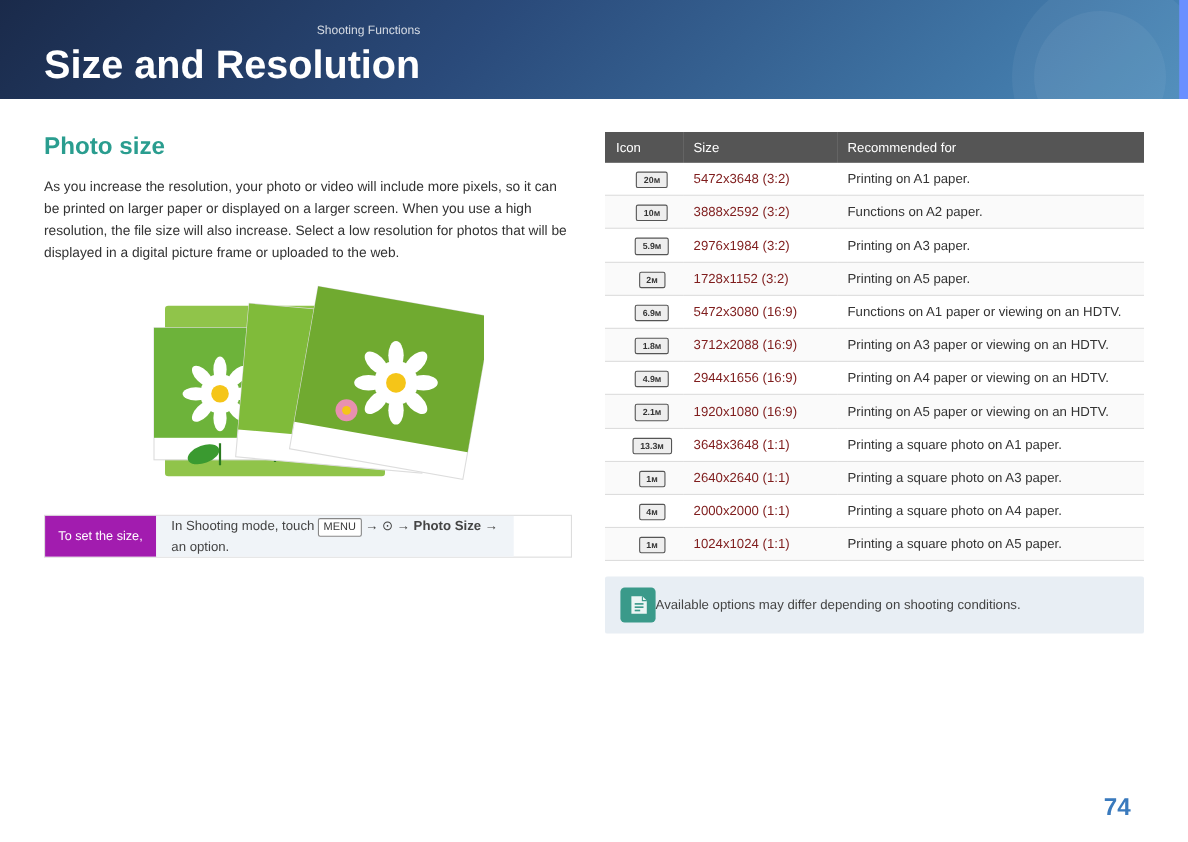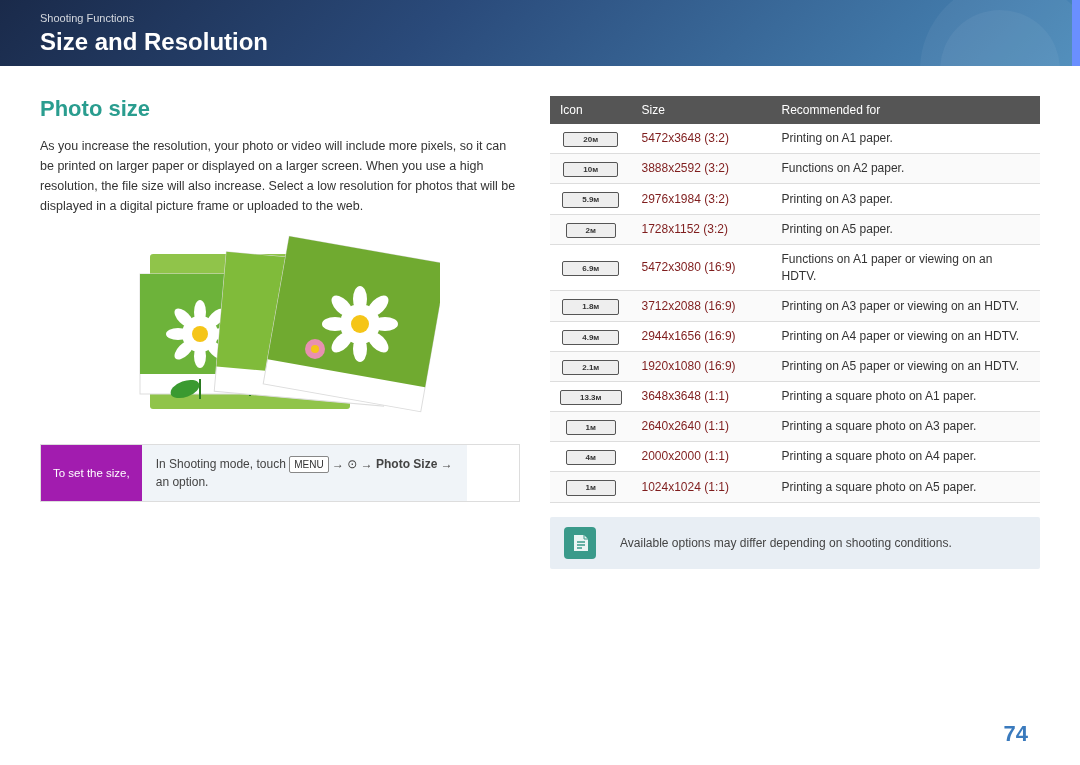--- a/index.html
+++ b/index.html
@@ -11,23 +11,24 @@
       font-family: Arial, sans-serif;
       font-size: 13px;
       color: #333;
       overflow: hidden;
       position: relative;
     }
 
     
     .header {
       position: relative;
-      height: 66px;
+      height: 90px;
       background: linear-gradient(135deg, #1a2a4a 0%, #2a4a7a 40%, #3a6a9a 70%, #4a8aba 100%);
       overflow: hidden;
+      text-align: right;
     }
 
     .header-bg-decoration {
       position: absolute;
       right: 0;
       top: 0;
       width: 200px;
       height: 90px;
       overflow: hidden;
     }
@@ -70,21 +71,21 @@
     }
 
     .header-subtitle {
       color: rgba(255,255,255,0.8);
       font-size: 11px;
       margin-bottom: 4px;
     }
 
     .header-title {
       color: #fff;
-      font-size: 24px;
+      font-size: 36px;
       font-weight: bold;
     }
 
     
     .main {
       display: flex;
       padding: 20px 40px;
       gap: 30px;
       height: calc(765px - 90px);
     }
@@ -140,21 +141,21 @@
       display: flex;
       align-items: center;
       font-size: 11.5px;
       min-width: 90px;
       text-align: center;
       justify-content: center;
     }
 
     .instruction-text {
       background: #f0f4f8;
-      padding: 10px 14px;
+      padding: 0 14px;
       line-height: 1.5;
       color: #444;
       font-size: 12px;
     }
 
     .menu-key {
       display: inline-block;
       border: 1px solid #888;
       padding: 0px 4px;
       font-size: 10px;
@@ -208,45 +209,46 @@
     .icon-cell {
       width: 36px;
       text-align: center;
     }
 
     .icon-badge {
       display: inline-block;
       border: 1px solid #555;
       border-radius: 2px;
       font-size: 8px;
-      padding: 1px 19px;
+      padding: 1px 6px;
       color: #333;
       background: #eee;
       font-weight: bold;
       min-width: 24px;
       text-align: center;
+      margin-left: 15px;
     }
 
     .size-cell {
       width: 140px;
       color: #7f1d1d;
     }
 
     .rec-cell {
       color: #333;
     }
 
     
     .note-box {
       margin-top: 14px;
       background: #e8eef4;
       display: flex;
       align-items: center;
       padding: 10px 14px;
-      gap: 24px;
+      gap: 0;
       border-radius: 2px;
     }
 
     .note-icon {
       width: 32px;
       height: 32px;
       background: #3a9a8a;
       border-radius: 4px;
       display: flex;
       align-items: center;

